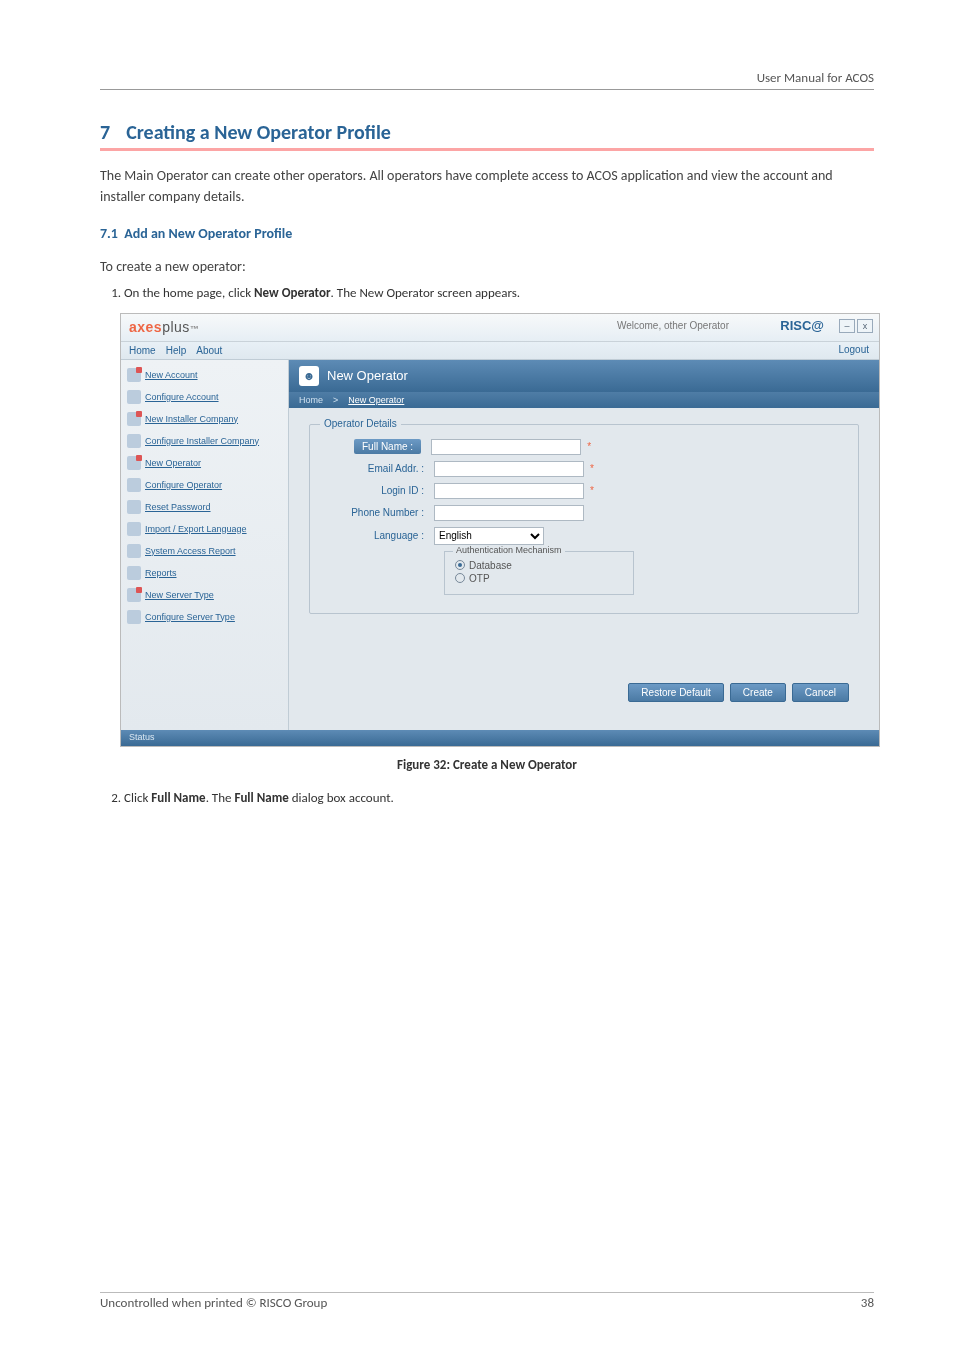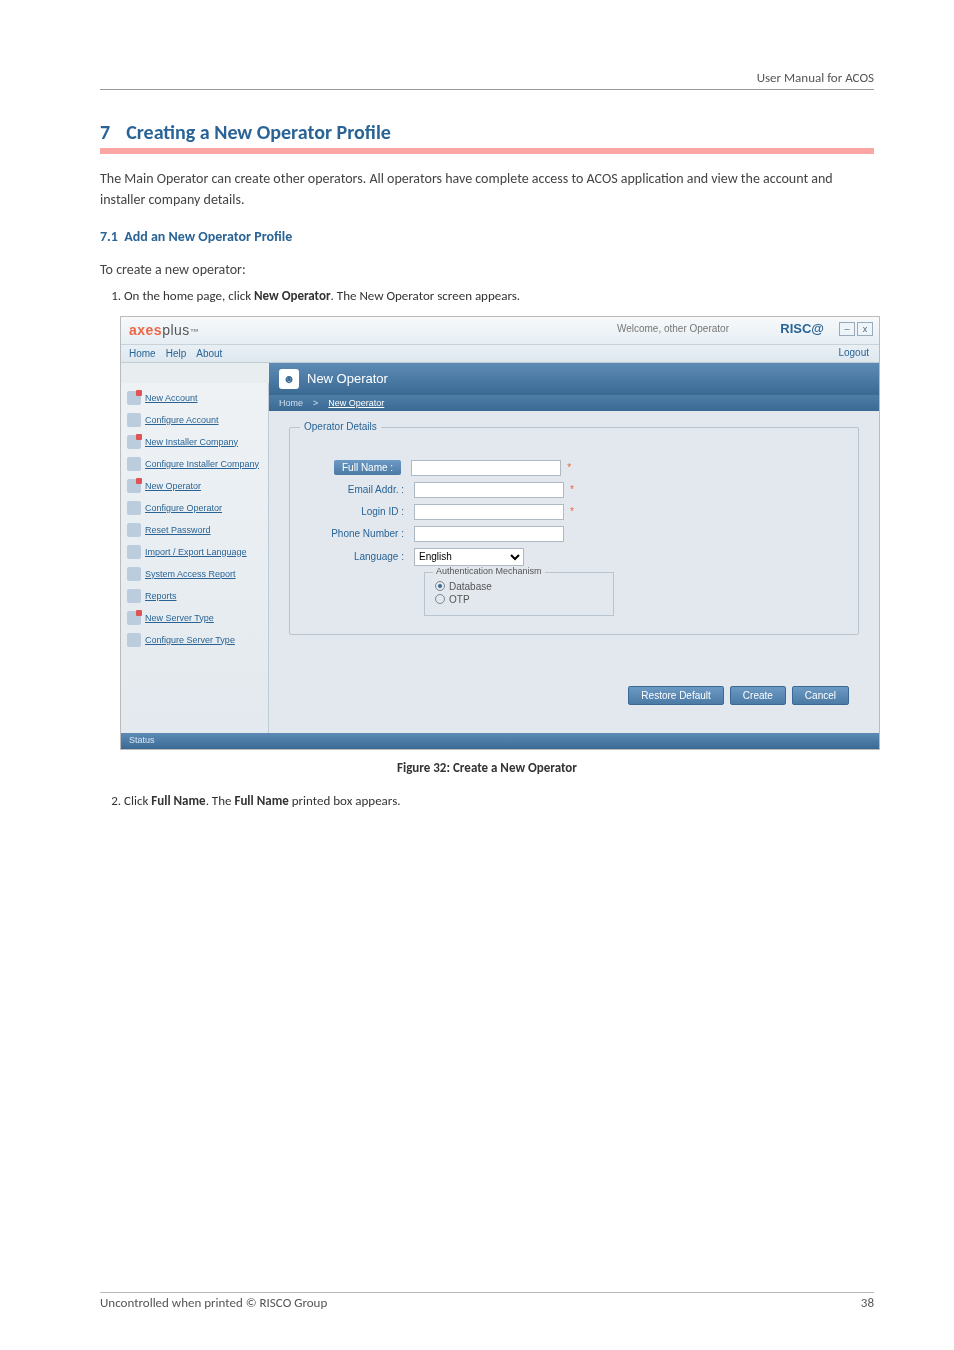--- a/index.html
+++ b/index.html
@@ -23,21 +23,21 @@
     color: #555;
     padding-bottom: 4px;
     border-bottom: 1px solid #999;
     margin-bottom: 30px;
   }
   h1.section {
     color: #2a6496;
     font-size: 20px;
     font-weight: 700;
     margin: 0 0 4px 0;
-    border-bottom: 6px solid #fca5a5;
+    border-bottom: 3px solid #fca5a5;
     padding-bottom: 4px;
   }
   h1.section .num { margin-right: 16px; }
   .para {
     font-size: 14px;
     color: #444;
     line-height: 1.5;
     margin: 14px 0 18px 0;
   }
   h2.subsec {
@@ -130,25 +130,24 @@
     right: 10px;
     top: 2px;
     font-size: 10px;
     color: #2a6496;
   }
   .ss-body {
     display: flex;
     height: 370px;
   }
   .sidebar {
-    width: 148px;
+    width: 168px;
     background: linear-gradient(#eef2f5,#e3e9ee);
     border-right: 1px solid #c0ccd5;
     padding: 4px 0;
-    margin-top: 20px;
   }
   .side-item {
     display: flex;
     align-items: center;
     gap: 4px;
     padding: 4px 6px;
     font-size: 9px;
     color: #2a6496;
     text-decoration: underline;
     cursor: default;
@@ -201,21 +200,21 @@
   .breadcrumb span:last-child { color: #fff; text-decoration: underline; }
   .content-pane {
     flex: 1;
     background: #e2e8ed;
     padding: 16px 20px;
     position: relative;
   }
   .fieldset {
     border: 1px solid #b8c4cf;
     border-radius: 2px;
-    padding: 32px 14px 18px 14px;
+    padding: 14px 14px 18px 14px;
     position: relative;
     background: #e2e8ed;
   }
   .fieldset-legend {
     position: absolute;
     top: -7px;
     left: 10px;
     background: #e2e8ed;
     padding: 0 4px;
     font-size: 10px;
@@ -486,21 +485,21 @@
         </div>
       </div>
     </div>
     <div class="statusbar">Status</div>
   </div>
 
   <div class="figure-caption">Figure 32: Create a New Operator</div>
 
   <ol class="steps" start="2">
     <li>
-      <span>Click </span><b>Full Name</b><span>. The </span><b>Full Name</b><span> printed box appears.</span>
+      <span>Click </span><b>Full Name</b><span>. The </span><b>Full Name</b><span> dialog box account.</span>
     </li>
   </ol>
 
   <div class="footer">
     <span>Uncontrolled when printed © RISCO Group</span>
     <span>38</span>
   </div>
 
 </div>
 

